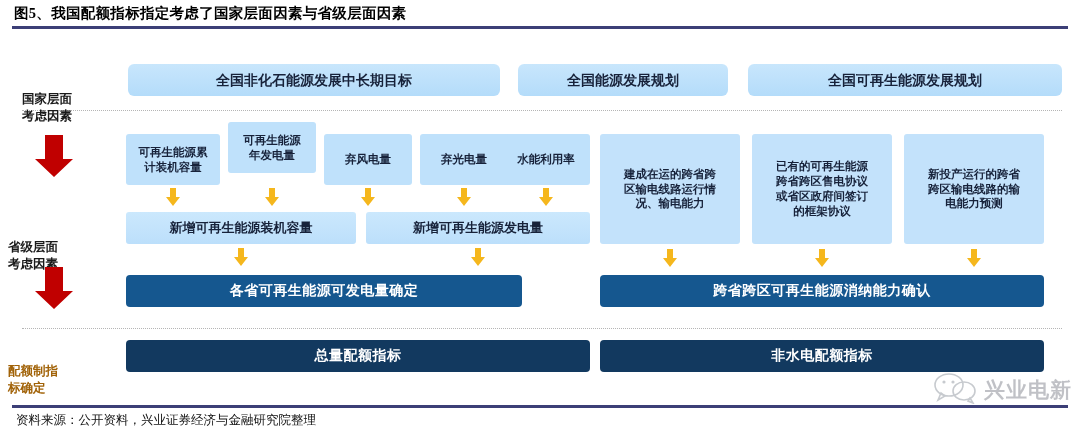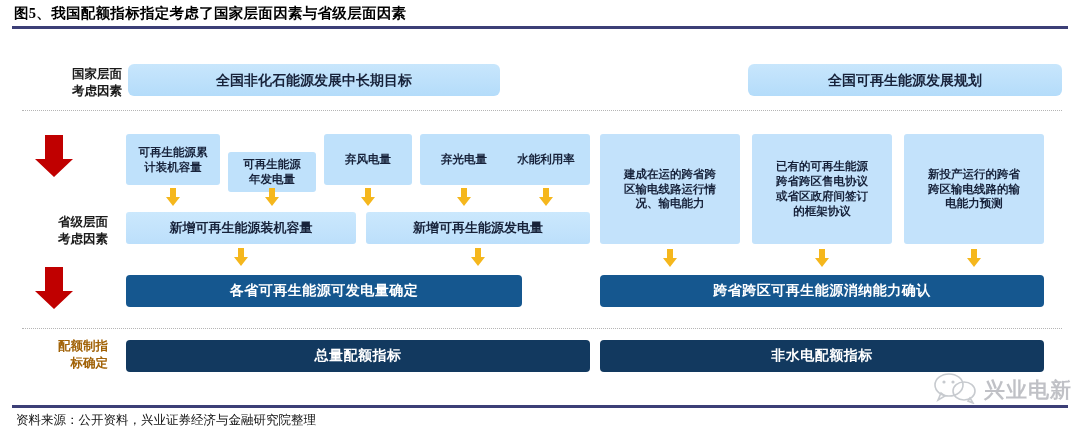--- a/index.html
+++ b/index.html
@@ -35,21 +35,21 @@
   
   .dotted{
     position:absolute;left:22px;width:1040px;height:0;
     border-top:1.5px dotted #b5b5b5;
   }
 
   
   .side-label{
     position:absolute;
     font-size:12.5px;font-weight:bold;color:#1a1a1a;
-    text-align:right;line-height:1.35;width:100px;
+    text-align:left;line-height:1.35;width:100px;margin-top:25px;
   }
   .side-label.red{color:#a16207;}
 
   
   .red-arrow{position:absolute;width:46px;height:46px;}
 
   
   .box{
     position:absolute;
     background:#bfe1fb;
@@ -105,40 +105,41 @@
 
   <div class="dotted" style="top:110px"></div>
   <div class="dotted" style="top:328px"></div>
 
   <div class="side-label" style="left:22px;top:66px">
     <div>国家层面</div>
     <div>考虑因素</div>
   </div>
 
   <div class="box national" style="left:128px;top:64px;width:372px;height:32px">全国非化石能源发展中长期目标</div>
+  <div class="box national" style="left:518px;top:64px;width:210px;height:32px">全国能源发展规划</div>
   <div class="box national" style="left:748px;top:64px;width:314px;height:32px">全国可再生能源发展规划</div>
 
   <svg class="red-arrow" style="left:31px;top:133px" viewBox="0 0 46 46">
     <polygon points="14,2 32,2 32,26 42,26 23,44 4,26 14,26" fill="#c00000"></polygon>
   </svg>
   <div class="side-label" style="left:8px;top:214px">
     <div>省级层面</div>
     <div>考虑因素</div>
   </div>
   <svg class="red-arrow" style="left:31px;top:265px" viewBox="0 0 46 46">
     <polygon points="14,2 32,2 32,26 42,26 23,44 4,26 14,26" fill="#c00000"></polygon>
   </svg>
 
   <div class="box small" style="left:126px;top:134px;width:94px;height:51px">
     <div>
       <div>可再生能源累</div>
       <div>计装机容量</div>
     </div>
   </div>
-  <div class="box small" style="left:228px;top:152px;width:88px;height:40px">
+  <div class="box small" style="left:228px;top:122px;width:88px;height:51px">
     <div>
       <div>可再生能源</div>
       <div>年发电量</div>
     </div>
   </div>
   <div class="box small" style="left:324px;top:134px;width:88px;height:51px">
     <div>弃风电量</div>
   </div>
   <div class="box small" style="left:502px;top:134px;width:88px;height:51px">
     <div>水能利用率</div>

